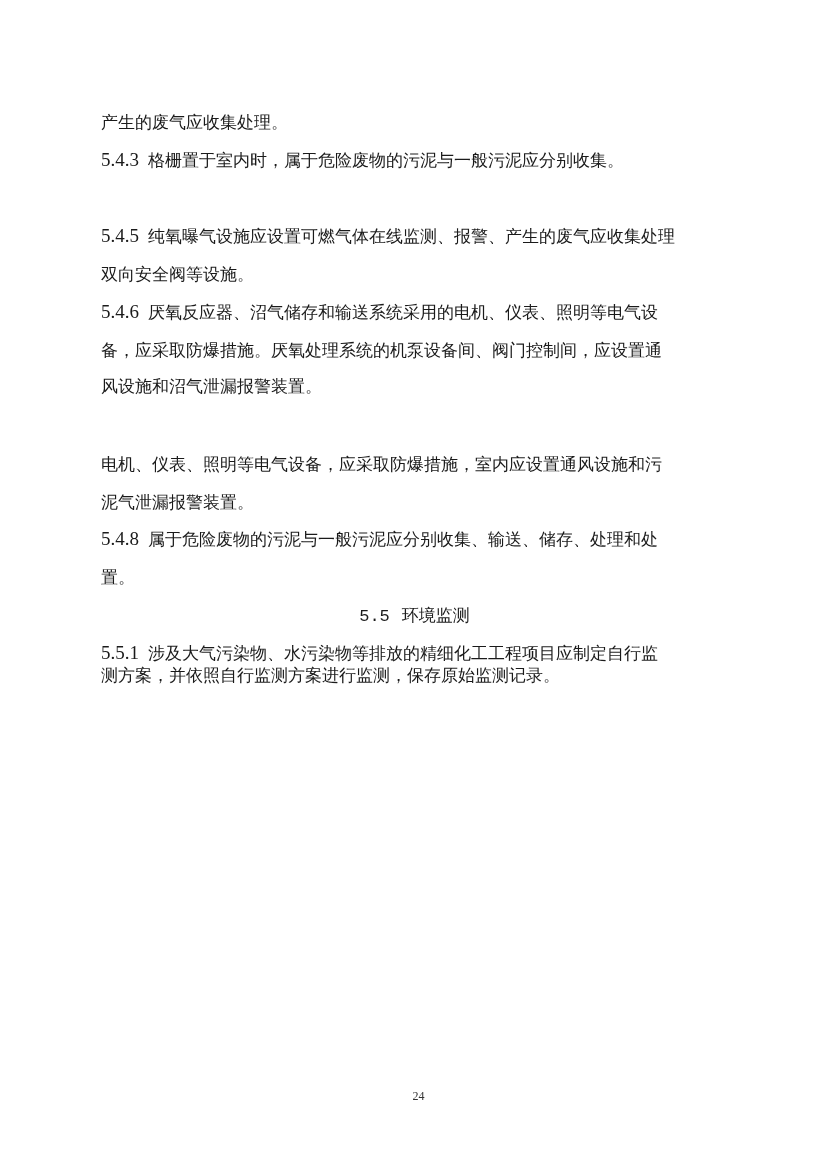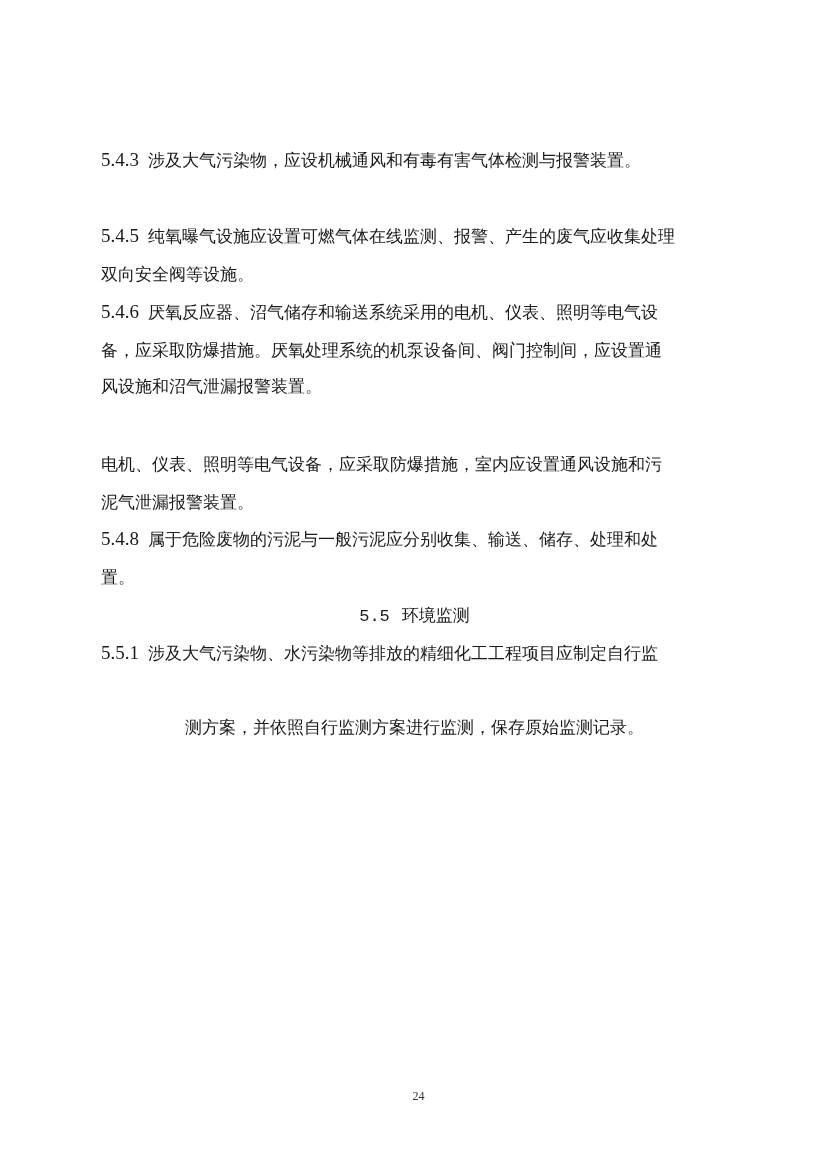--- a/index.html
+++ b/index.html
@@ -60,23 +60,26 @@
       font-family: "Liberation Serif", serif;
       font-size: 12px;
       color: #333333;
     }
   </style>
 </head>
 <body>
 
 <div class="page">
 
+  <div class="line" style="top:111px;">
+    <span>产生的废气应收集处理。</span>
+  </div>
 
   <div class="line" style="top:149px;">
-    <span class="num">5.4.3</span><span>涉及大气污染物，应设机械通风和有毒有害气体检测与报警装置。</span>
+    <span class="num">5.4.3</span><span>格栅置于室内时，属于危险废物的污泥与一般污泥应分别收集。</span>
   </div>
 
 
   <div class="line" style="top:225px;">
     <span class="num">5.4.5</span><span>纯氧曝气设施应设置可燃气体在线监测、报警、产生的废气应收集处理</span>
   </div>
   <div class="line" style="top:263px;">
     <span>双向安全阀等设施。</span>
   </div>
 
@@ -104,18 +107,18 @@
     <span>置。</span>
   </div>
 
   <div class="heading" style="top:604px;">
     <span class="hnum">5.5</span><span>环境监测</span>
   </div>
 
   <div class="line" style="top:642px;">
     <span class="num">5.5.1</span><span>涉及大气污染物、水污染物等排放的精细化工工程项目应制定自行监</span>
   </div>
-  <div class="line" style="top:716px;text-align:center;">
+  <div class="line" style="top:664px;">
     <span>测方案，并依照自行监测方案进行监测，保存原始监测记录。</span>
   </div>
 
   <div class="page-number">24</div>
 </div>
 
 </body></html>

